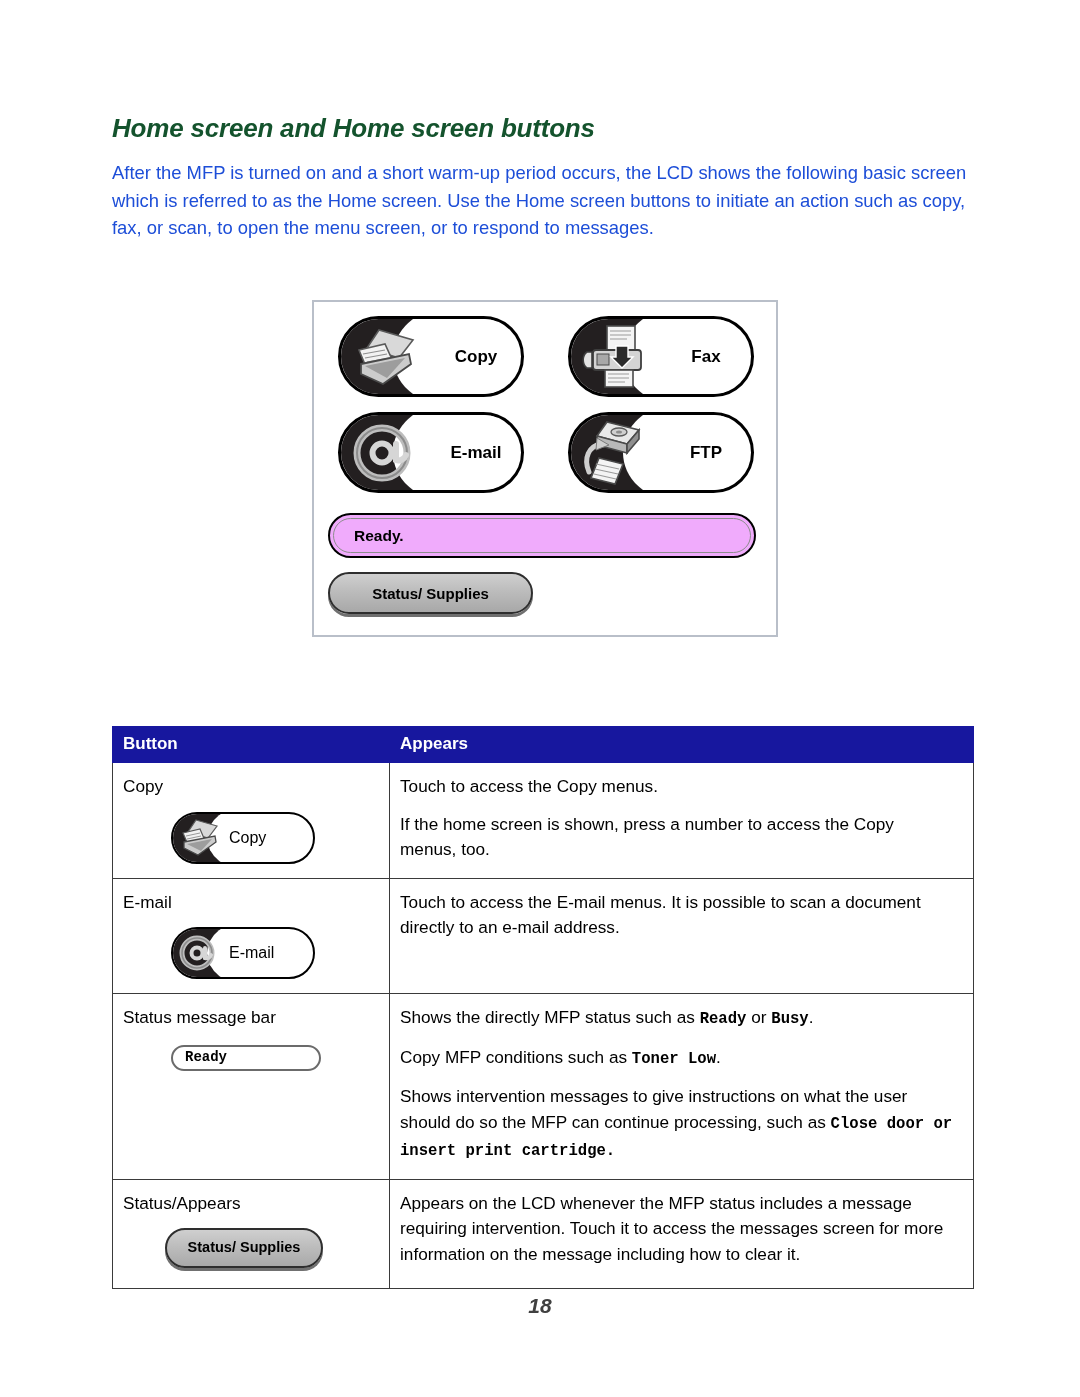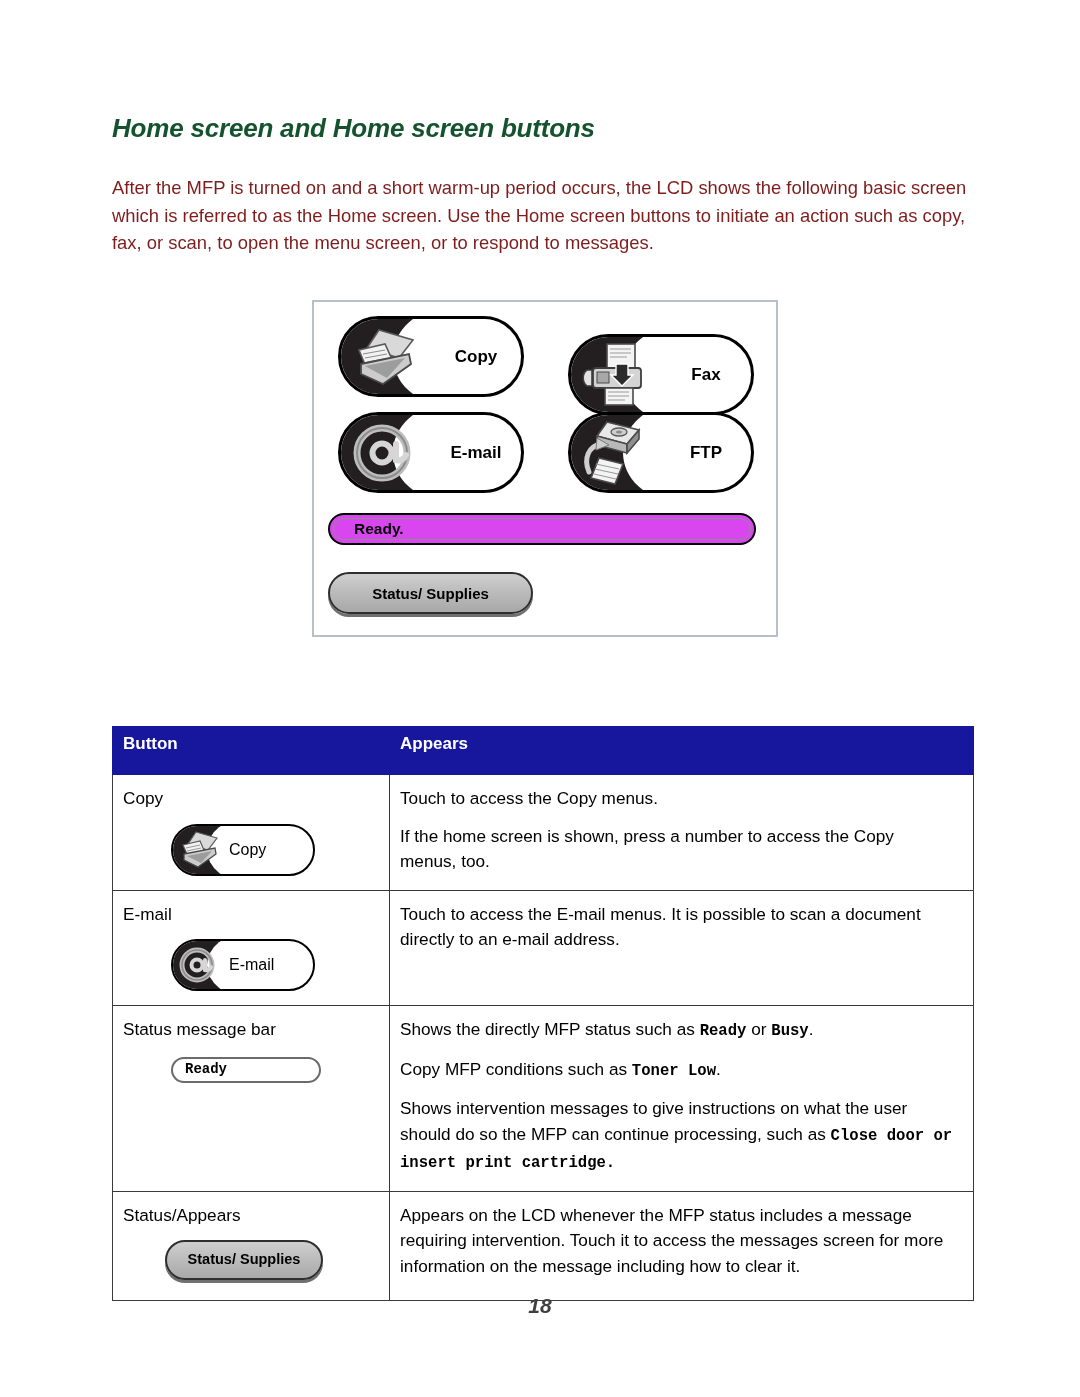--- a/index.html
+++ b/index.html
@@ -25,25 +25,25 @@
     font-weight: bold;
     font-style: italic;
     color: #14532d;
     letter-spacing: -0.2px;
   }
 
   
   .intro {
     position: absolute;
     left: 112px;
-    top: 174px;
+    top: 159px;
     width: 860px;
     font-size: 18.4px;
     line-height: 27.5px;
-    color: #7f1d1d;
+    color: #1d4ed8;
   }
 
   
   .lcd-frame {
     position: absolute;
     left: 312px;
     top: 300px;
     width: 466px;
     height: 337px;
     border: 2px solid #b9bfc9;
@@ -106,34 +106,34 @@
     position: absolute;
     left: 8px;
     top: 50%;
     transform: translateY(-50%);
     width: 74px;
     height: 66px;
     z-index: 6;
   }
 
   #btn-copy  { left: 24px;  top: 14px; }
-  #btn-fax   { left: 254px; top: 32px; }
+  #btn-fax   { left: 254px; top: 14px; }
   #btn-email { left: 24px;  top: 110px; }
   #btn-ftp   { left: 254px; top: 110px; }
 
   
   .hs-statusbar {
     position: absolute;
     left: 14px;
     top: 211px;
     width: 428px;
-    height: 32px;
+    height: 45px;
     border: 2px solid #000;
     border-radius: 24px;
-    background: #d946ef;
+    background: #f0abfc;
     box-sizing: border-box;
   }
   .hs-statusbar::after {
     content: "";
     position: absolute;
     left: 3px; top: 3px; right: 3px; bottom: 3px;
     border: 1px solid #8d8d8d;
     border-radius: 20px;
   }
   .hs-statusbar .txt {
@@ -175,21 +175,21 @@
     width: 862px;
     border-collapse: collapse;
     table-layout: fixed;
   }
   .btn-table th {
     background: #17179e;
     color: #ffffff;
     font-size: 17px;
     font-weight: bold;
     text-align: left;
-    padding: 7px 10px 20px 10px;
+    padding: 7px 10px 8px 10px;
     border: 1px solid #17179e;
   }
   .btn-table td {
     border: 1px solid #3a3a3a;
     vertical-align: top;
     padding: 11px 10px 14px 10px;
     font-size: 17.2px;
     line-height: 25.5px;
   }
   .col-button { width: 256px; }

